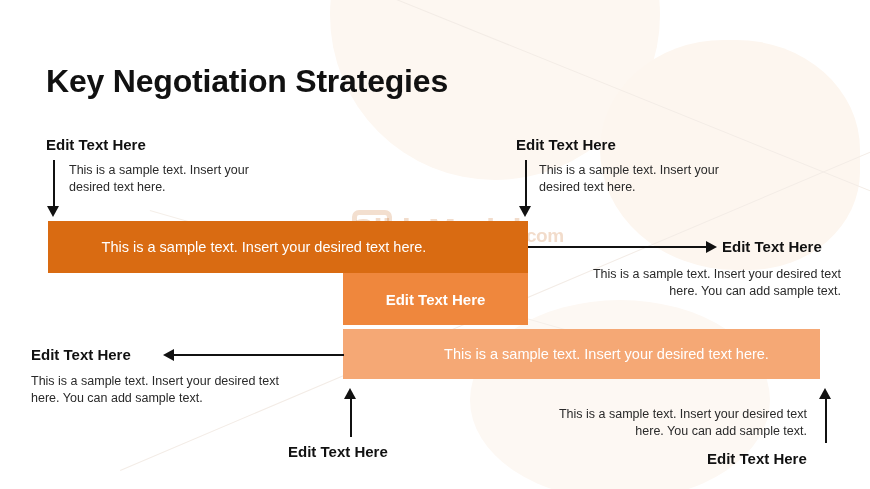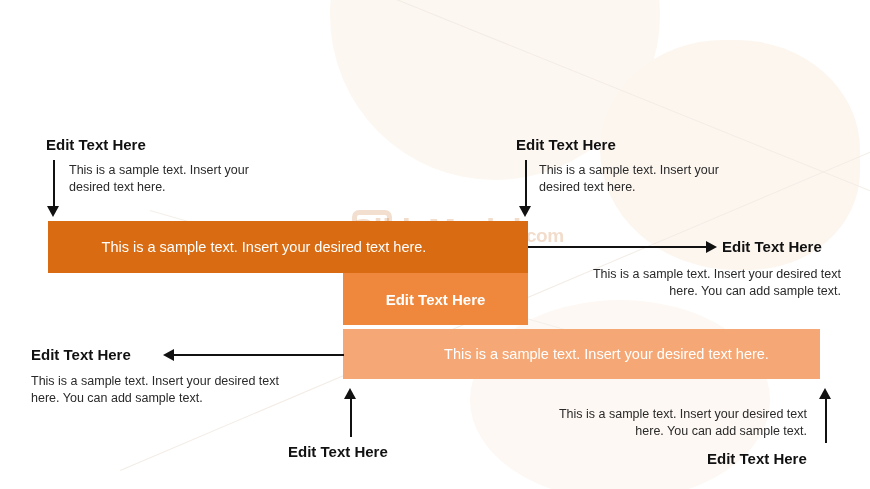--- a/index.html
+++ b/index.html
@@ -270,20 +270,21 @@
     <div class="bg-diag-1"></div>
     <div class="bg-diag-2"></div>
     <div class="bg-diag-3"></div>
   </div>
 
   <div class="wm-logo"></div>
   <div class="watermark">
     <span>SlideModel</span><span class="wm-dom">.com</span>
   </div>
 
+  <div class="title">Key Negotiation Strategies</div>
 
   <div class="bar bar-dark">
     <span class="bar-text">This is a sample text. Insert your desired text here.</span>
   </div>
   <div class="bar bar-mid">
     <span class="bar-text">Edit Text Here</span>
   </div>
   <div class="bar bar-light">
     <span class="bar-text">This is a sample text. Insert your desired text here.</span>
   </div>

